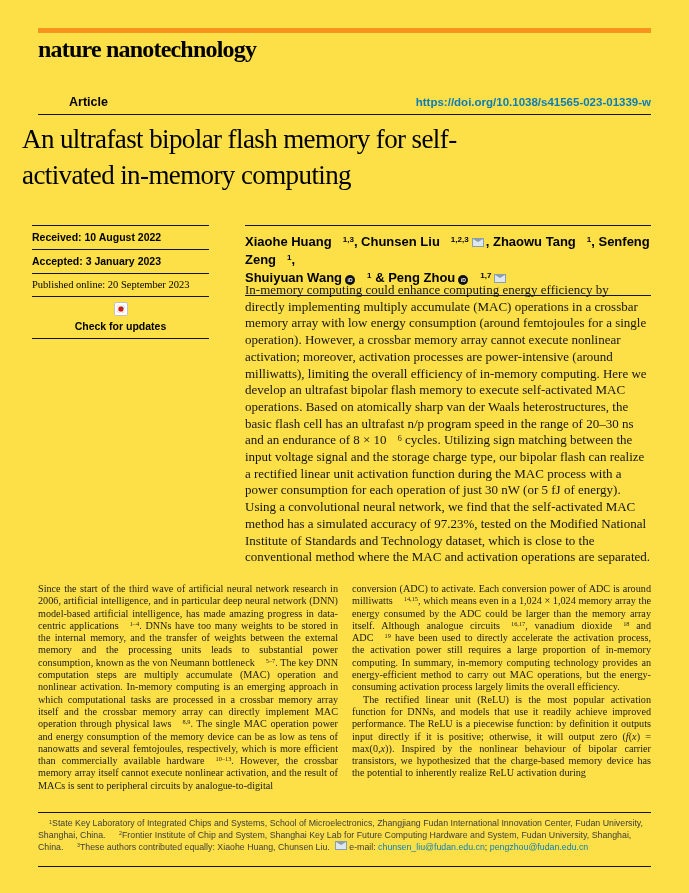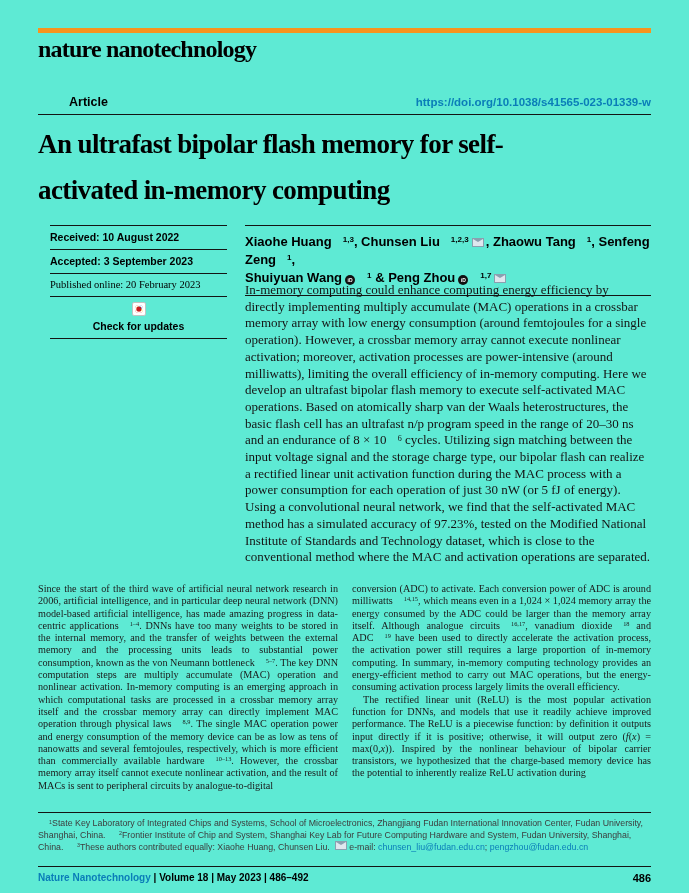--- a/index.html
+++ b/index.html
@@ -1,41 +1,41 @@
 <!DOCTYPE html>
 <html><head>
 <meta charset="utf-8">
 <style>
   html,body { margin:0; padding:0; background:#ffffff; }
   .page {
-    position:relative; width:689px; height:893px; background:#5eead4;
+    position:relative; width:689px; height:893px; background:#fde047;
     font-family:"Liberation Serif", serif; color:#141414; overflow:hidden;
   }
 
   .topbar { position:absolute; left:38px; top:28px; width:613px; height:5px; background:#f7941e; }
   .logo {
     position:absolute; left:38px; top:36px; width:613px;
     font-family:"Liberation Serif", serif; font-weight:700; font-size:24px;
     letter-spacing:-0.8px; color:#000;
   }
 
   .article-row { position:absolute; left:38px; top:95px; width:613px; display:flex; justify-content:space-between; align-items:baseline; }
   .article-label { font-family:"Liberation Sans", sans-serif; font-weight:700; font-size:12.5px; color:#000;margin-left:31px; }
   .doi { font-family:"Liberation Sans", sans-serif; font-weight:700; font-size:11.5px; color:#0a7db8; text-decoration:none; }
 
   .rule-article { position:absolute; left:38px; top:114px; width:613px; height:0; border-top:1.6px solid #141414; }
 
   .title {
-    position:absolute; left:38px; top:121px; width:515px;
-    font-family:"Liberation Serif", serif; font-weight:700; font-size:27px; line-height:46px;
+    position:absolute; left:22px; top:121px; width:515px;
+    font-family:"Liberation Serif", serif; font-weight:400; font-size:27px; line-height:36px;
     letter-spacing:-0.6px; color:#000;
   }
 
   
-  .sidebar { position:absolute; left:50px; top:225px; width:177px; font-size:10.5px; }
+  .sidebar { position:absolute; left:32px; top:225px; width:177px; font-size:10.5px; }
   .side-item { border-top:1px solid #141414; padding:5px 0 6px 0; display:flex; align-items:center; gap:4px; }
   .side-item:last-child { border-bottom:1px solid #141414;flex-direction:column; }
   .side-bold { font-family:"Liberation Sans", sans-serif; font-weight:700; font-size:10.5px; color:#000; }
   .side-serif { font-family:"Liberation Serif", serif; font-size:10.5px; color:#000; }
 
   .cm-icon { width:12px; height:12px; border:1px solid #c3c3c3; border-radius:2px; background:#fff;
              display:inline-flex; align-items:center; justify-content:center; flex:0 0 auto; }
   .cm-icon::before { content:""; width:8px; height:8px; border-radius:50%;
     background:
       radial-gradient(circle at 50% 50%, #c61d23 0 2.4px, transparent 2.6px),
@@ -100,24 +100,24 @@
   </div>
   <div class="rule-article"></div>
 
   <h1 class="title" style="margin:0;">An ultrafast bipolar flash memory for self-activated in-memory computing</h1>
 
   <div class="sidebar">
     <div class="side-item">
       <span class="side-bold">Received: 10 August 2022</span>
     </div>
     <div class="side-item">
-      <span class="side-bold">Accepted: 3 September 2023</span>
+      <span class="side-bold">Accepted: 3 January 2023</span>
     </div>
     <div class="side-item">
-      <span class="side-serif">Published online: 20 February 2023</span>
+      <span class="side-serif">Published online: 20 September 2023</span>
     </div>
     <div class="side-item">
       <span class="cm-icon"></span>
       <span class="side-bold">Check for updates</span>
     </div>
   </div>
 
   <div class="authors">Xiaohe Huang<sup>1,3</sup>, Chunsen Liu<sup>1,2,3</sup><span class="env"></span>, Zhaowu Tang<sup>1</sup>, Senfeng Zeng<sup>1</sup>,<br>Shuiyuan Wang<span class="orcid"></span><sup>1</sup> &amp; Peng Zhou<span class="orcid"></span><sup>1,7</sup><span class="env"></span></div>
 
   <div class="abstract">In-memory computing could enhance computing energy efficiency by directly implementing multiply accumulate (MAC) operations in a crossbar memory array with low energy consumption (around femtojoules for a single operation). However, a crossbar memory array cannot execute nonlinear activation; moreover, activation processes are power-intensive (around milliwatts), limiting the overall efficiency of in-memory computing. Here we develop an ultrafast bipolar flash memory to execute self-activated MAC operations. Based on atomically sharp van der Waals heterostructures, the basic flash cell has an ultrafast n/p program speed in the range of 20–30 ns and an endurance of 8 × 10<sup>6</sup> cycles. Utilizing sign matching between the input voltage signal and the storage charge type, our bipolar flash can realize a rectified linear unit activation function during the MAC process with a power consumption for each operation of just 30 nW (or 5 fJ of energy). Using a convolutional neural network, we find that the self-activated MAC method has a simulated accuracy of 97.23%, tested on the Modified National Institute of Standards and Technology dataset, which is close to the conventional method where the MAC and activation operations are separated.</div>
@@ -127,18 +127,14 @@
   </div>
   <div class="col col-right">
     <p>conversion (ADC) to activate. Each conversion power of ADC is around milliwatts<sup>14,15</sup>, which means even in a 1,024 × 1,024 memory array the energy consumed by the ADC could be larger than the memory array itself. Although analogue circuits<sup>16,17</sup>, vanadium dioxide<sup>18</sup> and ADC<sup>19</sup> have been used to directly accelerate the activation process, the activation power still requires a large proportion of in-memory computing. In summary, in-memory computing technology provides an energy-efficient method to carry out MAC operations, but the energy-consuming activation process largely limits the overall efficiency.</p>
     <p class="indent">The rectified linear unit (ReLU) is the most popular activation function for DNNs, and models that use it readily achieve improved performance. The ReLU is a piecewise function: by definition it outputs input directly if it is positive; otherwise, it will output zero (<i>f</i>(<i>x</i>) = max(0,<i>x</i>)). Inspired by the nonlinear behaviour of bipolar carrier transistors, we hypothesized that the charge-based memory device has the potential to inherently realize ReLU activation during</p>
   </div>
 
   <div class="foot-rule"></div>
   <div class="footnote"><sup>1</sup>State Key Laboratory of Integrated Chips and Systems, School of Microelectronics, Zhangjiang Fudan International Innovation Center, Fudan University, Shanghai, China. <sup>2</sup>Frontier Institute of Chip and System, Shanghai Key Lab for Future Computing Hardware and System, Fudan University, Shanghai, China. <sup>3</sup>These authors contributed equally: Xiaohe Huang, Chunsen Liu. <span class="env"></span>e-mail: <span class="lnk">chunsen_liu@fudan.edu.cn</span>; <span class="lnk">pengzhou@fudan.edu.cn</span></div>
 
   <div class="footer-rule"></div>
-  <div class="footer">
-    <span><span class="journal">Nature Nanotechnology</span><span> | Volume 18 | May 2023 | 486–492</span></span>
-    <span class="pageno">486</span>
-  </div>
 
 </div>
 
 </body></html>

